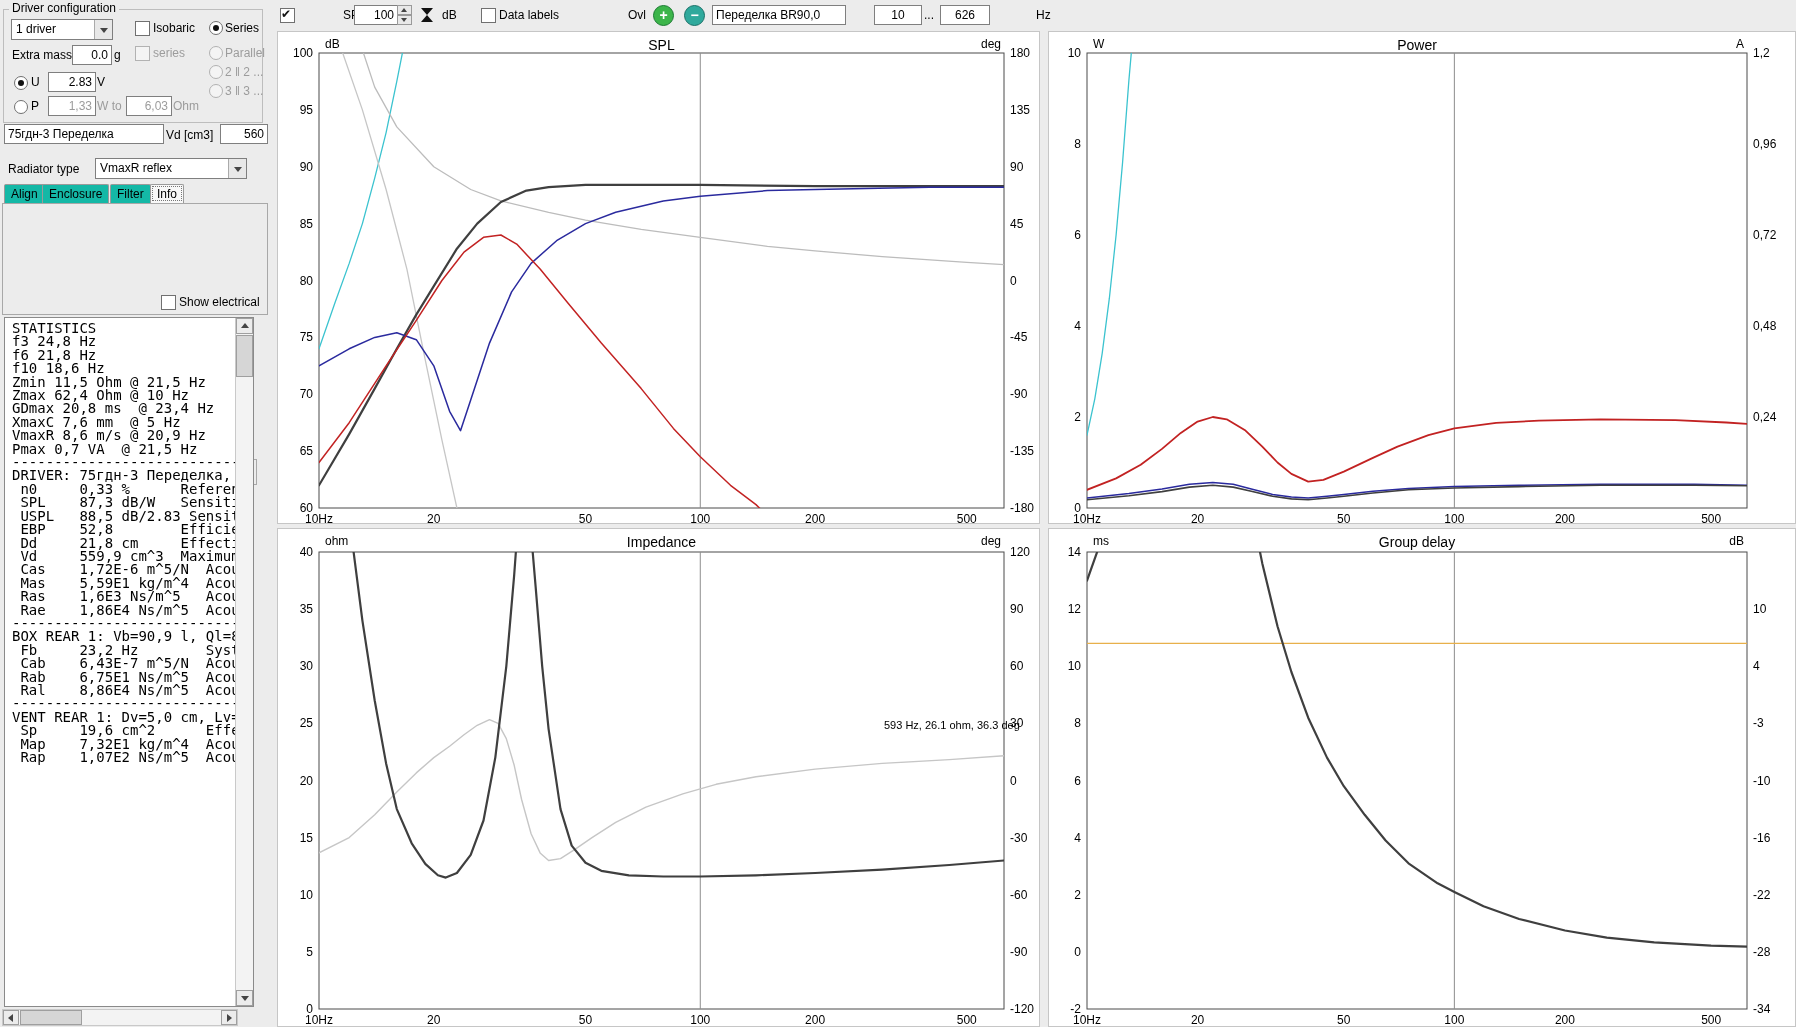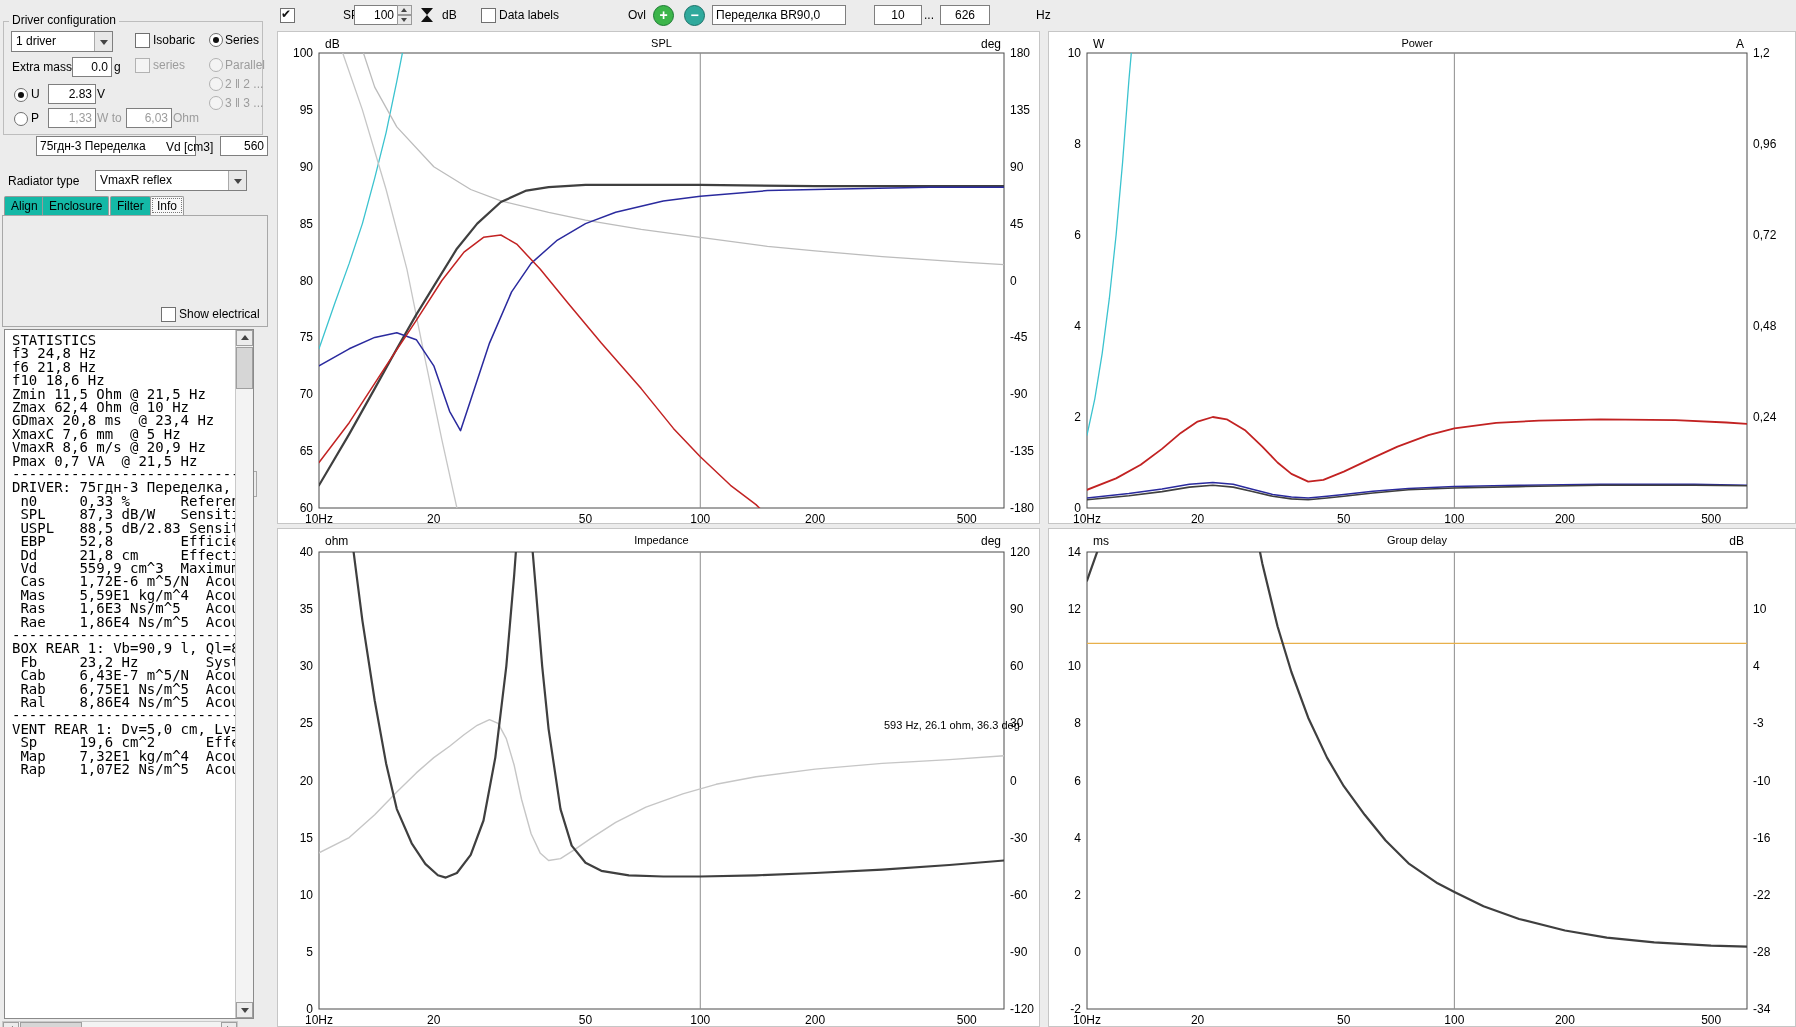--- a/index.html
+++ b/index.html
@@ -45,21 +45,21 @@
   
   .tab{position:absolute;height:19px;line-height:19px;padding:0 6px;background:#14b8a6;
        border:1px solid #9a9a9a;border-bottom:none;border-radius:2px 2px 0 0;box-sizing:border-box;}
   .tab.active{background:#f8f8f8;outline:1px dotted #777;outline-offset:-3px;}
   
   .sbtn{position:absolute;background:#ececec;border:1px solid #9f9f9f;box-sizing:border-box;}
   .thumb{position:absolute;background:#d6d6d6;border:1px solid #9f9f9f;box-sizing:border-box;}
   
   .chart{position:absolute;background:#fff;border:1px solid #c6c6c6;box-sizing:border-box;}
   .chart svg{position:absolute;left:0;top:0;font-family:"Liberation Sans",sans-serif;}
-  .ctitle{position:absolute;top:5px;text-align:center;font-size:11px;}
+  .ctitle{position:absolute;top:5px;text-align:center;font-size:14px;}
   .cunit{position:absolute;top:5px;font-size:12px;}
   #chart-spl .ctitle,#chart-imp .ctitle{left:41px;width:685px;}
   #chart-spl .cunit.left,#chart-imp .cunit.left{left:47px;}
   #chart-spl .cunit.right,#chart-imp .cunit.right{right:38px;}
   #chart-power .ctitle,#chart-gd .ctitle{left:38px;width:660px;}
   #chart-power .cunit.left,#chart-gd .cunit.left{left:44px;}
   #chart-power .cunit.right,#chart-gd .cunit.right{right:51px;}
   #chart-imp .readout{position:absolute;left:606px;top:190px;font-size:11px;white-space:nowrap;}
   
   #stats-box{position:absolute;left:4px;top:317px;width:250px;height:690px;background:#fff;border:1px solid #8a8a8a;box-sizing:border-box;overflow:hidden;}
@@ -68,21 +68,21 @@
   #speaker-box{position:absolute;left:10px;top:212px;width:78px;height:88px;background:#fff;
                border:2px solid #000;border-bottom:5px solid #000;box-sizing:border-box;}
   .lt-btn{position:absolute;left:172px;top:255px;width:82px;height:26px;background:#ececec;
           border:1px solid #a8a8a8;color:#9f9f9f;font-size:12px;font-family:"Liberation Sans",sans-serif;}
   .lt-logo{display:inline-block;background:#cfcfcf;color:#8d8d8d;font-weight:bold;font-size:10px;
            padding:1px 2px;margin-right:3px;border-radius:2px;}
 </style>
 </head>
 <body>
 
-<div class="abs" id="left-panel" style="left:0;top:12px;width:272px;height:745px;">
+<div class="abs" id="left-panel" style="left:0;top:0;width:272px;height:745px;">
 
   <div class="groupbox" style="left:3px;top:9px;width:258px;height:112px;">
     <span class="legend">Driver configuration</span>
 
     <div class="combo" style="left:7px;top:9px;width:100px;">
       <span class="combo-text">1 driver</span>
       <span class="combo-btn">
           <span class="tri-down"></span>
         </span>
     </div>
@@ -112,21 +112,21 @@
     <span class="lbl glabel" style="left:221px;top:74px;">3 ‖ 3 ...</span>
 
     <span class="radio" style="left:10px;top:90px;"></span>
     <span class="lbl" style="left:27px;top:89px;">P</span>
     <input class="win-input num dis" style="left: 44px; top: 86px; width: 40px;" value="1,33">
     <span class="lbl glabel" style="left:93px;top:89px;">W to</span>
     <input class="win-input num dis" style="left: 122px; top: 86px; width: 38px;" value="6,03">
     <span class="lbl glabel" style="left:169px;top:89px;">Ohm</span>
   </div>
 
-  <input class="win-input" style="left: 4px; top: 124px; width: 152px; margin-left: 32px;" value="75гдн-3 Переделка">
+  <input class="win-input" style="left: 4px; top: 124px; width: 152px;" value="75гдн-3 Переделка">
   <span class="lbl" style="left:166px;top:128px;">Vd [cm3]</span>
   <input class="win-input num" style="left: 220px; top: 124px; width: 40px;" value="560">
 
   <span class="lbl" style="left:8px;top:162px;">Radiator type</span>
   <div class="combo" style="left:95px;top:158px;width:150px;">
     <span class="combo-text">VmaxR reflex</span>
     <span class="combo-btn">
         <span class="tri-down"></span>
       </span>
   </div>

